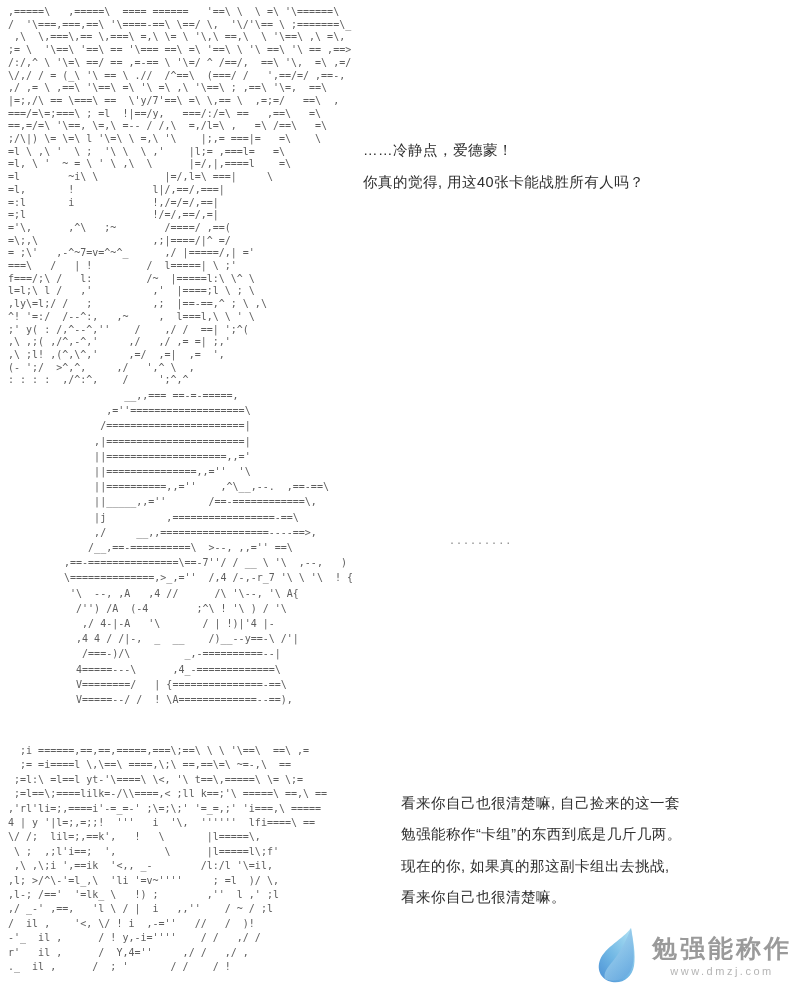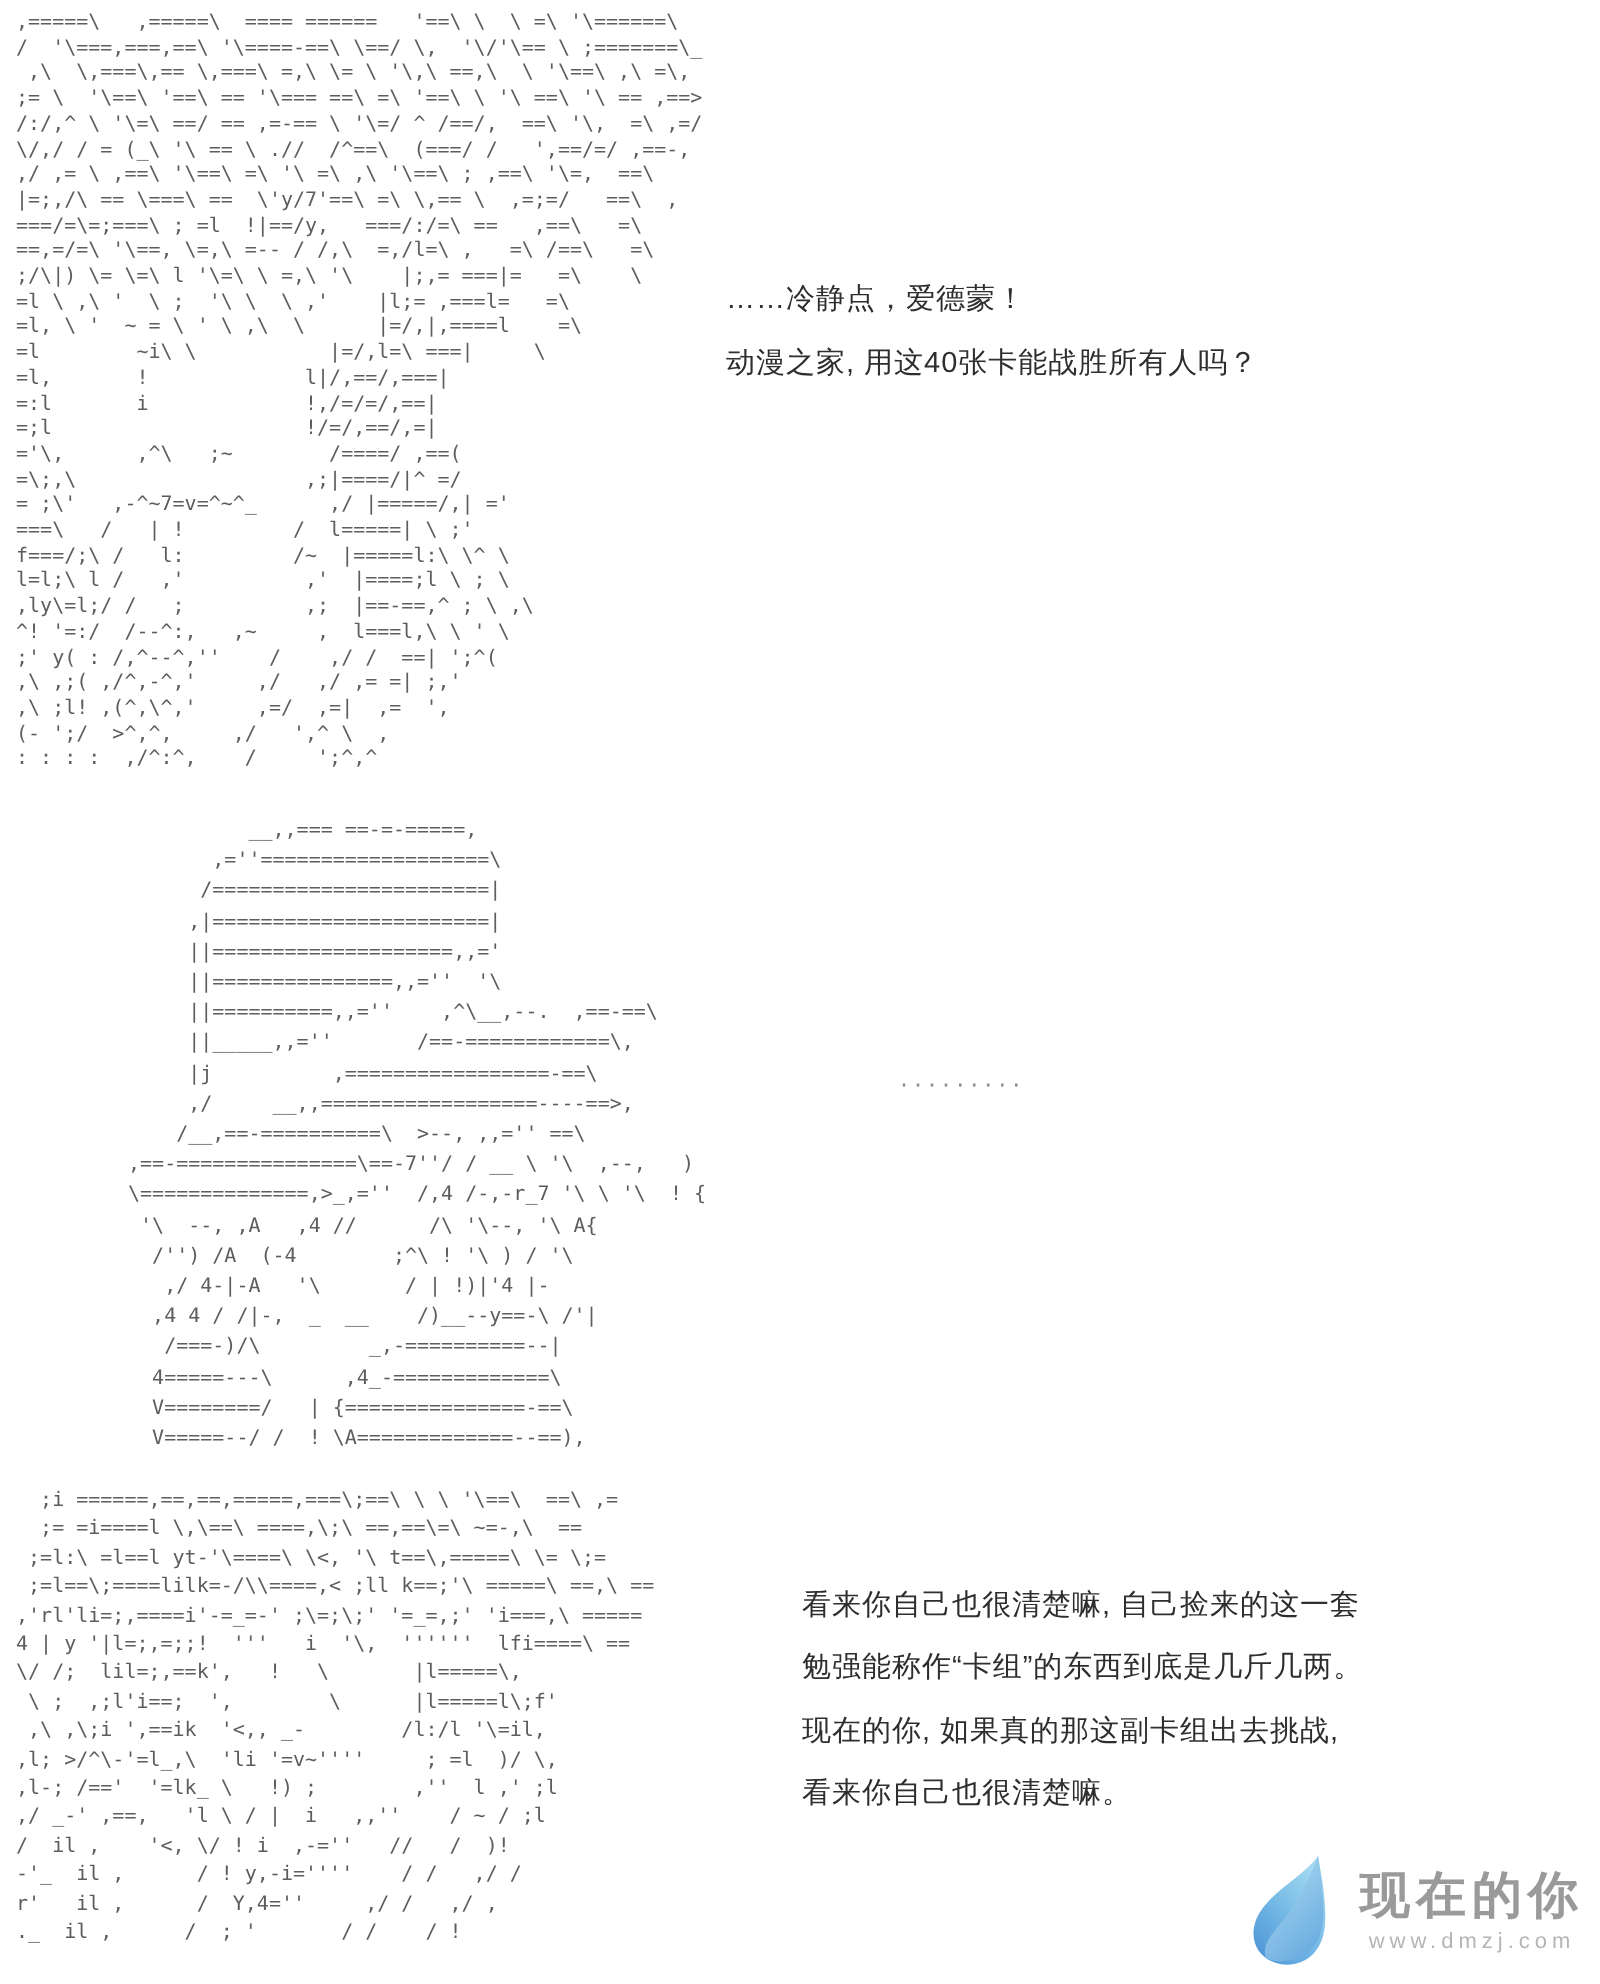--- a/index.html
+++ b/index.html
@@ -13,21 +13,21 @@
   
   .aa {
     position:absolute;
     margin:0;
     font-family:"DejaVu Sans Mono", monospace;
     color:#5d5d5d;
     white-space:pre;
     -webkit-font-smoothing:antialiased;
   }
   .aa1 { left:2px;  top:6px;   font-size:10px; line-height:12.7px; }
-  .aa2 { left:58px; top:408px; font-size:10px; line-height:15.2px; }
+  .aa2 { left:58px; top:388px; font-size:10px; line-height:15.2px; }
   .aa3 { left:2px;  top:744px; font-size:10px; line-height:14.4px; }
   .aa-dots {
     position:absolute; left:449px; top:538px;
     color:#8a8a8a; font-size:10px; letter-spacing:1px;
     font-family:"DejaVu Sans Mono", monospace;
   }
   
   .dialogue {
     position:absolute;
     color:#2e2e2e;
@@ -85,21 +85,21 @@
  ,ly\=l;/ /   ;          ,;  |==-==,^ ; \ ,\
  ^! '=:/  /--^:,   ,~     ,  l===l,\ \ ' \
  ;' y( : /,^--^,''    /    ,/ /  ==| ';^(
  ,\ ,;( ,/^,-^,'     ,/   ,/ ,= =| ;,'
  ,\ ;l! ,(^,\^,'     ,=/  ,=|  ,=  ',
  (- ';/  &gt;^,^,     ,/   ',^ \  ,
  : : : :  ,/^:^,    /     ';^,^</pre>
 
   <div class="dialogue d1">
     <div class="dline">……冷静点，爱德蒙！</div>
-    <div class="dline">动漫之家, 用这40张卡能战胜所有人吗？</div>
+    <div class="dline">你真的觉得, 用这40张卡能战胜所有人吗？</div>
   </div>
 
   <pre class="aa aa2">           __,,=== ==-=-=====,
         ,=''===================\
        /=======================|
       ,|=======================|
       ||====================,,='
       ||===============,,=''  '\
       ||==========,,=''    ,^\__,--.  ,==-==\
       ||_____,,=''       /==-============\,
@@ -153,18 +153,18 @@
         </linearGradient>
         <linearGradient id="leafGrad2" x1="0%" y1="0%" x2="100%" y2="100%">
           <stop offset="0%" stop-color="#bfe6f5"></stop>
           <stop offset="100%" stop-color="#5a9fdc"></stop>
         </linearGradient>
       </defs>
       <path d="M38,1 C30,12 12,20 7,33 C3,44 9,53 19,55 C30,57 39,50 41,39 C43,28 40,12 38,1 Z" fill="url(#leafGrad)"></path>
       <path d="M38,1 C33,14 28,24 20,34 C14,41 10,46 12,52 C20,56 33,53 38,43 C43,33 40,14 38,1 Z" fill="url(#leafGrad2)" opacity="0.75"></path>
     </svg>
     <div class="wm-text">
-      <div class="wm-name">现在的你</div>
+      <div class="wm-name">勉强能称作</div>
       <div class="wm-url">www.dmzj.com</div>
     </div>
   </div>
 
 </div>
 
 </body></html>

